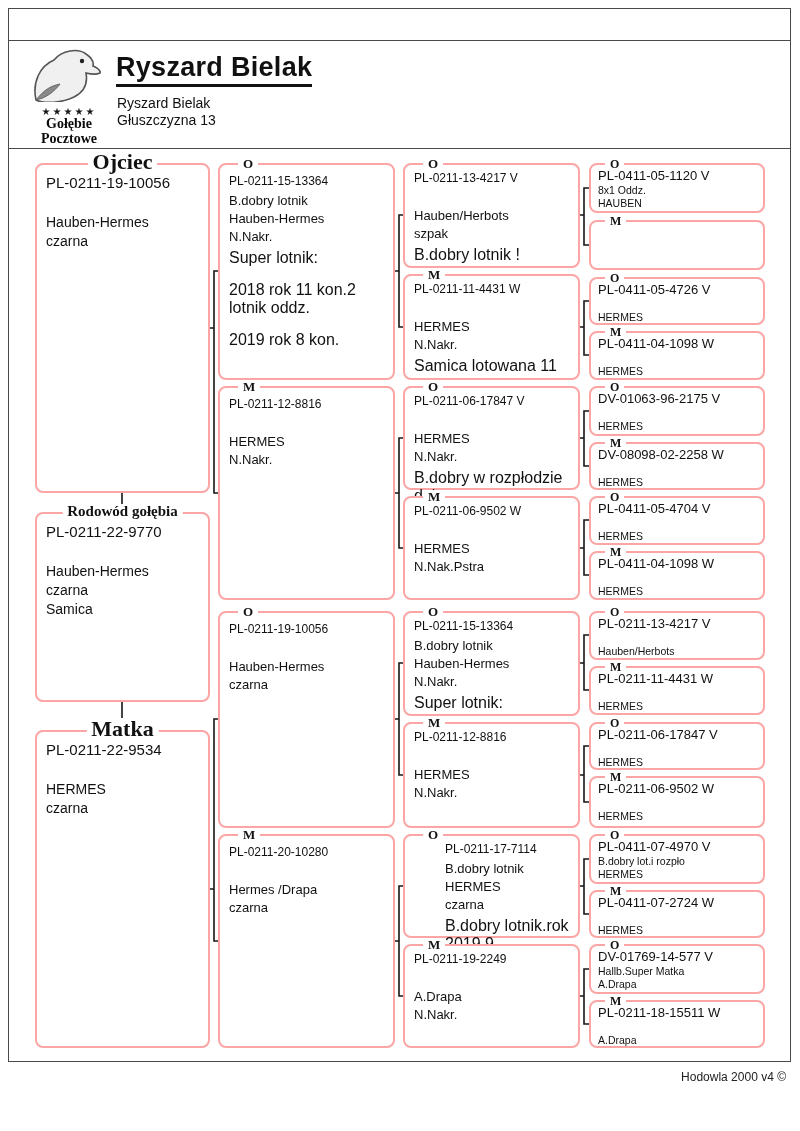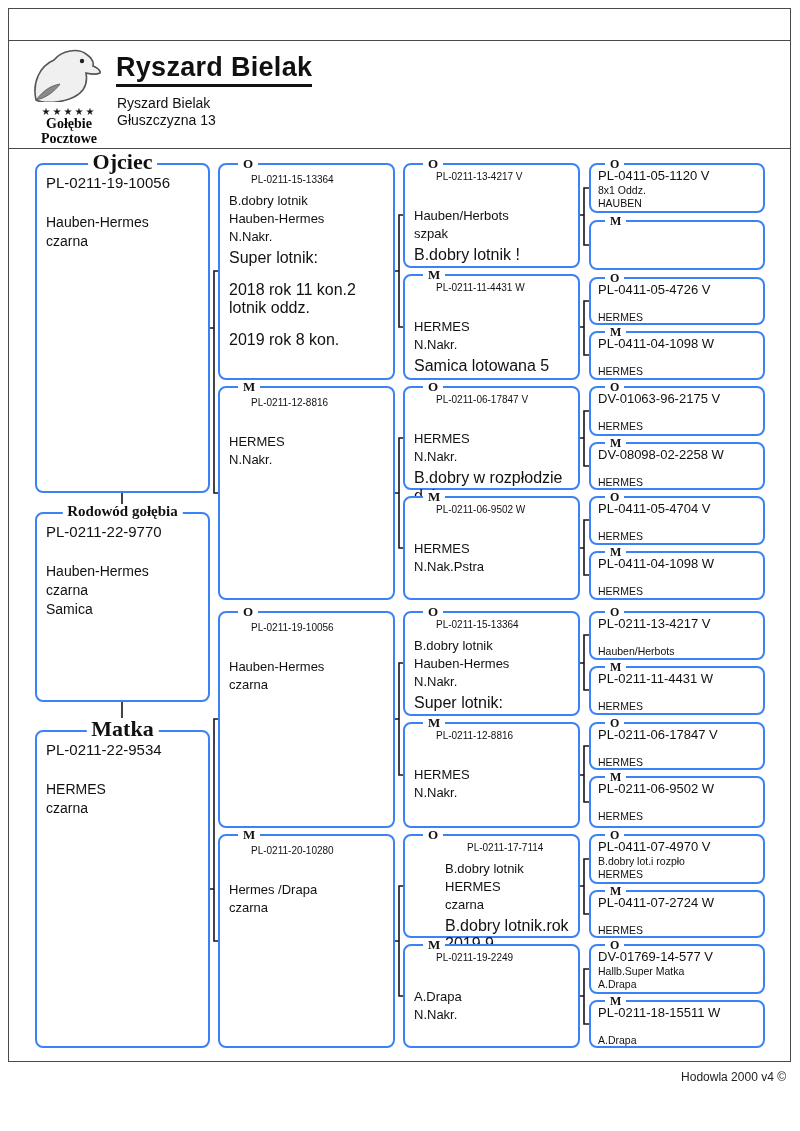--- a/index.html
+++ b/index.html
@@ -14,36 +14,36 @@
   
   .logo { position:absolute; left:24px; top:46px; width:90px; text-align:center; }
   .logo .stars { font-size:10px; letter-spacing:2px; color:#1a1a1a; line-height:1.1; }
   .logo .word { font-family:"Liberation Serif","DejaVu Serif",serif; font-weight:bold; font-size:14px; color:#0a0a0a; line-height:1.05; }
   .title { position:absolute; left:116px; top:52px; font-size:27px; font-weight:bold; border-bottom:3px solid #111; padding-bottom:1px; letter-spacing:.3px; }
   .owner1 { position:absolute; left:117px; top:95px; font-size:14px; }
   .owner2 { position:absolute; left:117px; top:112px; font-size:14px; }
   .footer { position:absolute; top:1070px; right:14px; font-size:12px; color:#222; }
 
   
-  .box { position:absolute; border:2px solid #3b82f6; border-radius:8px; background:#fff; }
+  .box { position:absolute; border:2px solid #fca5a5; border-radius:8px; background:#fff; }
   .c1 { left:35px;  width:175px; }
   .c2 { left:218px; width:177px; }
   .c3 { left:403px; width:177px; }
   .c4 { left:589px; width:176px; }
   .leg { position:absolute; background:#fff; font-family:"Liberation Serif","DejaVu Serif",serif; font-weight:bold; padding:0 5px; line-height:1; white-space:nowrap; }
   .leg.big { font-size:22px; top:-14px; left:50%; transform:translateX(-50%); }
   .leg.med { font-size:15px; top:-10px; left:50%; transform:translateX(-50%); }
   .leg.tag { font-size:13px; top:-8px; left:18px; }
   .c4 .leg.tag { left:14px; font-size:12px; top:-7px; }
 
   .pad  { padding:9px 9px 0; }
   .pad4 { padding:3px 7px 0; }
   .ring1 { font-size:15px; min-height:21px; }
   .ln1   { font-size:14px; min-height:19px; }
-  .ring2 { font-size:10px; min-height:19px;margin-left:22px; }
+  .ring2 { font-size:12px; min-height:19px; }
   .ln2   { font-size:13px; min-height:18px; }
   .note  { font-size:16px; min-height:14px; margin-top:2px; }
   .nsp   { margin-top:14px; }
   .ring3 { font-size:13px; min-height:16px; white-space:nowrap; }
   .ln3   { font-size:10.5px; min-height:13px; }
 
   svg.connectors { position:absolute; left:0; top:0; pointer-events:none; }
 </style>
 </head>
 <body>
@@ -174,21 +174,21 @@
     </div>
   </div>
 
   <div class="box c3" style="top:274px;height:106px;">
     <span class="leg tag">M</span>
     <div class="pad" style="padding-top:6px;">
       <div class="ring2">PL-0211-11-4431 W</div>
       <div class="ln2"></div>
       <div class="ln2">HERMES</div>
       <div class="ln2">N.Nakr.</div>
-      <div class="note">Samica lotowana 5</div>
+      <div class="note">Samica lotowana 11</div>
     </div>
   </div>
 
   <div class="box c3" style="top:386px;height:104px;">
     <span class="leg tag">O</span>
     <div class="pad" style="padding-top:6px;">
       <div class="ring2">PL-0211-06-17847 V</div>
       <div class="ln2"></div>
       <div class="ln2">HERMES</div>
       <div class="ln2">N.Nakr.</div>

